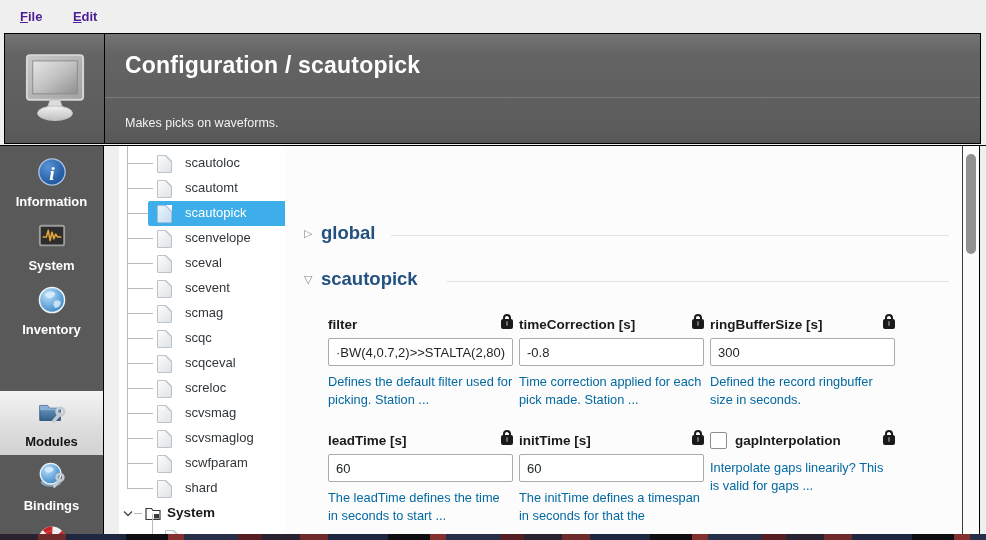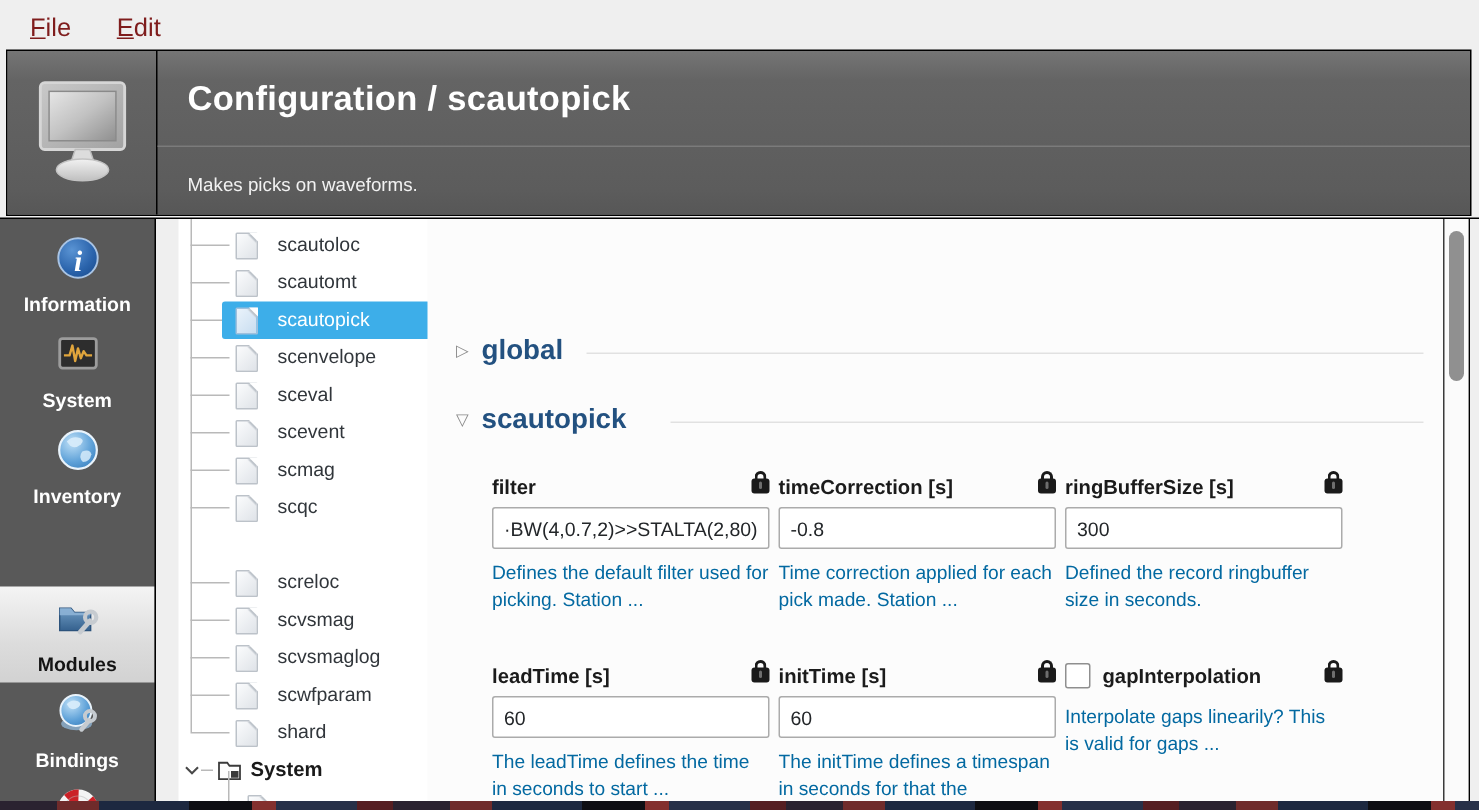--- a/index.html
+++ b/index.html
@@ -4,21 +4,21 @@
 <style>
   html,body{margin:0;padding:0;}
   body{
     width:986px;height:540px;position:relative;overflow:hidden;
     background:#efefef;
     font-family:"Liberation Sans","DejaVu Sans",sans-serif;
     -webkit-font-smoothing:antialiased;
   }
   
   .menubar{position:absolute;left:0;top:0;width:986px;height:32px;background:#efefef;}
-  .menu-item{display:inline-block;margin:7px 0 0 14px;font-size:17px;color:#7f1d1d;padding:2px 6px;cursor:default;}
+  .menu-item{display:inline-block;margin:7px 0 0 14px;font-size:13px;color:#4c1d95;padding:2px 6px;cursor:default;font-weight:bold;}
   .menu-item::first-letter{text-decoration:underline;}
   
   .header{position:absolute;left:4px;top:33px;width:977px;height:111px;
     background:linear-gradient(#757575,#646464 18%,#5c5c5c 85%,#575757);
     border:1px solid #000;box-sizing:border-box;}
   .header-divider-v{position:absolute;left:99px;top:0;bottom:0;width:1px;background:#000;}
   .icon-box{position:absolute;left:0;top:0;width:99px;height:100%;display:flex;align-items:center;justify-content:center;}
   .title-area{position:absolute;left:100px;top:0;right:0;bottom:0;}
   .page-title{position:absolute;left:20px;top:18px;font-size:23px;font-weight:bold;color:#fff;letter-spacing:.2px;}
   .header-rule{position:absolute;left:0;right:0;top:63px;height:1px;background:#7b7b7b;}
@@ -56,21 +56,21 @@
   .sec-global{top:76px;}
   .sec-scautopick{top:122px;}
   .tri{position:absolute;left:19px;top:5px;font-family:"DejaVu Sans",sans-serif;font-size:11px;color:#8a8a8a;}
   .sec-label{position:absolute;left:36px;top:0;font-size:18.5px;font-weight:bold;color:#235180;text-align:center;}
   .sec-rule{position:absolute;top:13px;right:30px;height:1px;background:#e1e1e1;}
   .sec-global .sec-rule{left:106px;}
   .sec-scautopick .sec-rule{left:162px;}
   
   .fields-row{position:absolute;left:43px;display:flex;gap:6px;}
   .row1{top:169px;}
-  .row2{top:285px;margin-top:10px;}
+  .row2{top:285px;}
   .field{width:185px;}
   .field-head{display:flex;align-items:center;height:18px;}
   .flabel{font-size:13.5px;font-weight:bold;color:#1b1b1b;flex:0 0 auto;}
   .spacer{flex:1;}
   .lock{position:relative;width:12px;height:10px;background:#1a1a1a;border-radius:2px;display:inline-block;cursor:pointer;}
   .lock::before{content:"";position:absolute;left:2px;top:-5px;width:8px;height:7px;border:2px solid #1a1a1a;border-bottom:none;border-radius:4px 4px 0 0;box-sizing:border-box;}
   .lock::after{content:"";position:absolute;left:5px;top:2px;width:2px;height:5px;background:#6e6e6e;border-radius:1px;}
   .fin{margin-top:5px;width:185px;height:28px;box-sizing:border-box;border:1px solid #ababab;border-radius:2px;background:#fff;font-family:"Liberation Sans","DejaVu Sans",sans-serif;font-size:13px;color:#232629;padding:0 7px;outline:none;}
   .fdesc{margin-top:7px;font-size:12.8px;color:#0369a1;line-height:18px;}
   .cbox{width:17px;height:17px;border:1px solid #8f8f8f;border-radius:2px;background:#fff;margin-right:8px;box-sizing:border-box;cursor:pointer;flex:0 0 auto;}
@@ -256,20 +256,25 @@
     <div class="tree-row" style="top:155px">
         <div class="tree-connector"></div>
         <span class="ficon"></span>
         <span class="tree-label">scmag</span>
       </div>
     <div class="tree-row" style="top:180px">
         <div class="tree-connector"></div>
         <span class="ficon"></span>
         <span class="tree-label">scqc</span>
       </div>
+    <div class="tree-row" style="top:205px">
+        <div class="tree-connector"></div>
+        <span class="ficon"></span>
+        <span class="tree-label">scqceval</span>
+      </div>
     <div class="tree-row" style="top:230px">
         <div class="tree-connector"></div>
         <span class="ficon"></span>
         <span class="tree-label">screloc</span>
       </div>
     <div class="tree-row" style="top:255px">
         <div class="tree-connector"></div>
         <span class="ficon"></span>
         <span class="tree-label">scvsmag</span>
       </div>

